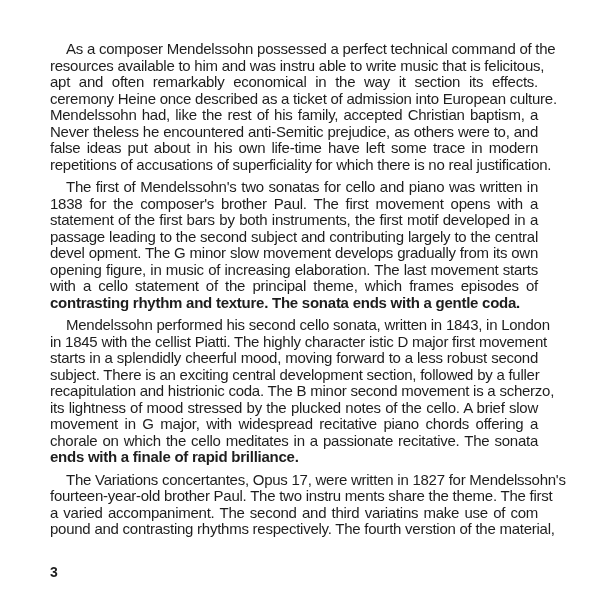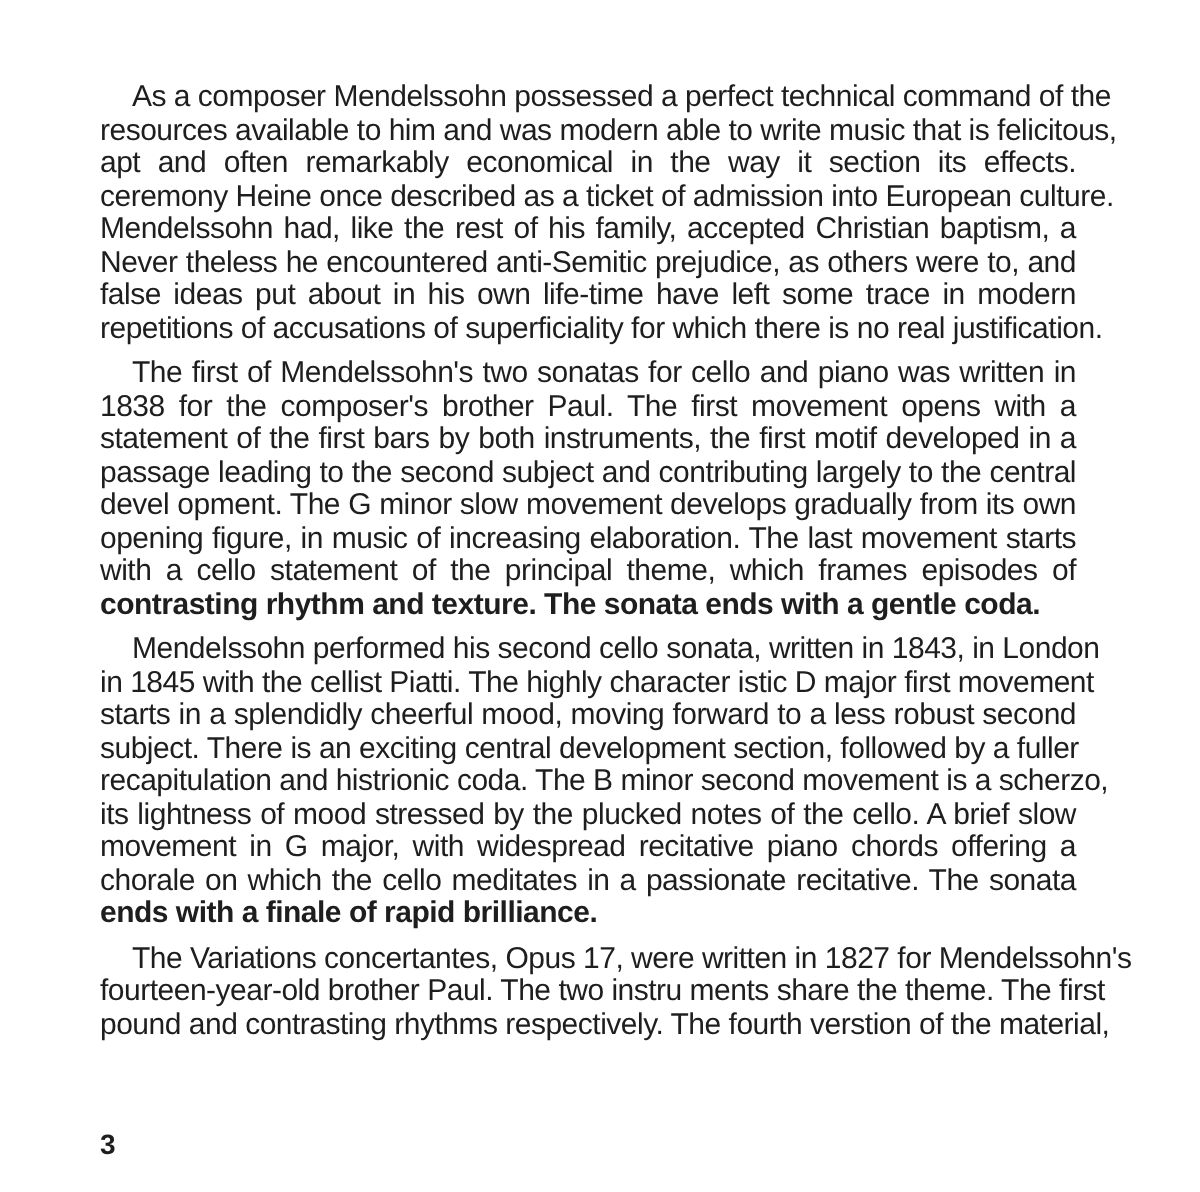--- a/index.html
+++ b/index.html
@@ -22,21 +22,21 @@
   .catalog-number { right: 61px; margin-top: 33px; }
 </style>
 </head>
 <body>
 
 <div class="page">
   <div class="body-text">
 
     <p class="para">
       <span class="line first">As a composer Mendelssohn possessed a perfect technical command of the</span>
-      <span class="line">resources available to him and was modern able to write music that is felicitous,</span>
+      <span class="line">resources available to him and was instru able to write music that is felicitous,</span>
       <span class="line">apt and often remarkably economical in the way it section its effects.</span>
       <span class="line">ceremony Heine once described as a ticket of admission into European culture.</span>
       <span class="line">Mendelssohn had, like the rest of his family, accepted Christian baptism, a</span>
       <span class="line">Never theless he encountered anti-Semitic prejudice, as others were to, and</span>
       <span class="line">false ideas put about in his own life-time have left some trace in modern</span>
       <span class="line">repetitions of accusations of superficiality for which there is no real justification.</span>
     </p>
 
     <p class="para">
       <span class="line first">The first of Mendelssohn's two sonatas for cello and piano was written in</span>
@@ -57,20 +57,21 @@
       <span class="line">recapitulation and histrionic coda. The B minor second movement is a scherzo,</span>
       <span class="line">its lightness of mood stressed by the plucked notes of the cello. A brief slow</span>
       <span class="line">movement in G major, with widespread recitative piano chords offering a</span>
       <span class="line">chorale on which the cello meditates in a passionate recitative. The sonata</span>
       <span class="line last">ends with a finale of rapid brilliance.</span>
     </p>
 
     <p class="para">
       <span class="line first">The Variations concertantes, Opus 17, were written in 1827 for Mendelssohn's</span>
       <span class="line">fourteen-year-old brother Paul. The two instru ments share the theme. The first</span>
+      <span class="line">a varied accompaniment. The second and third variatins make use of com</span>
       <span class="line">pound and contrasting rhythms respectively. The fourth verstion of the material,</span>
     </p>
 
   </div>
 
   <div class="footer-num page-number">3</div>
   <div class="footer-num catalog-number">8.550655</div>
 </div>
 
 </body></html>

